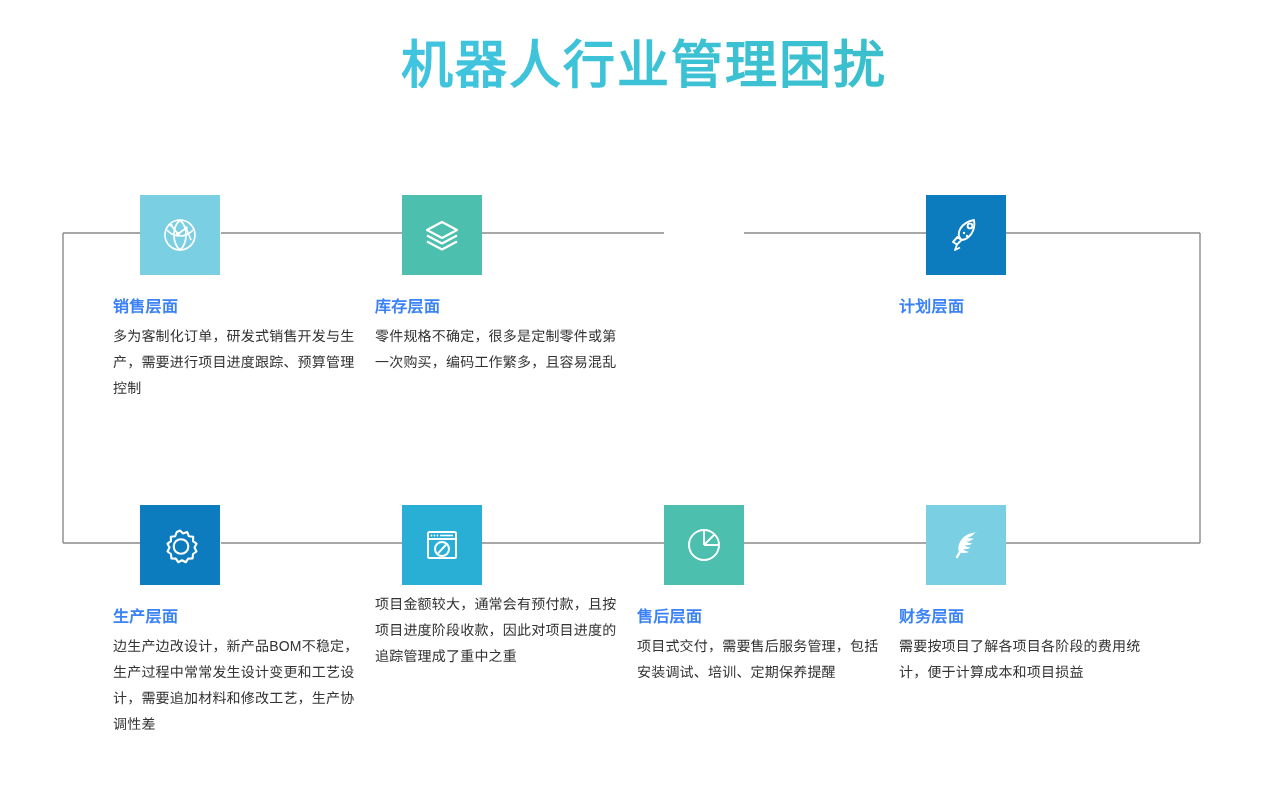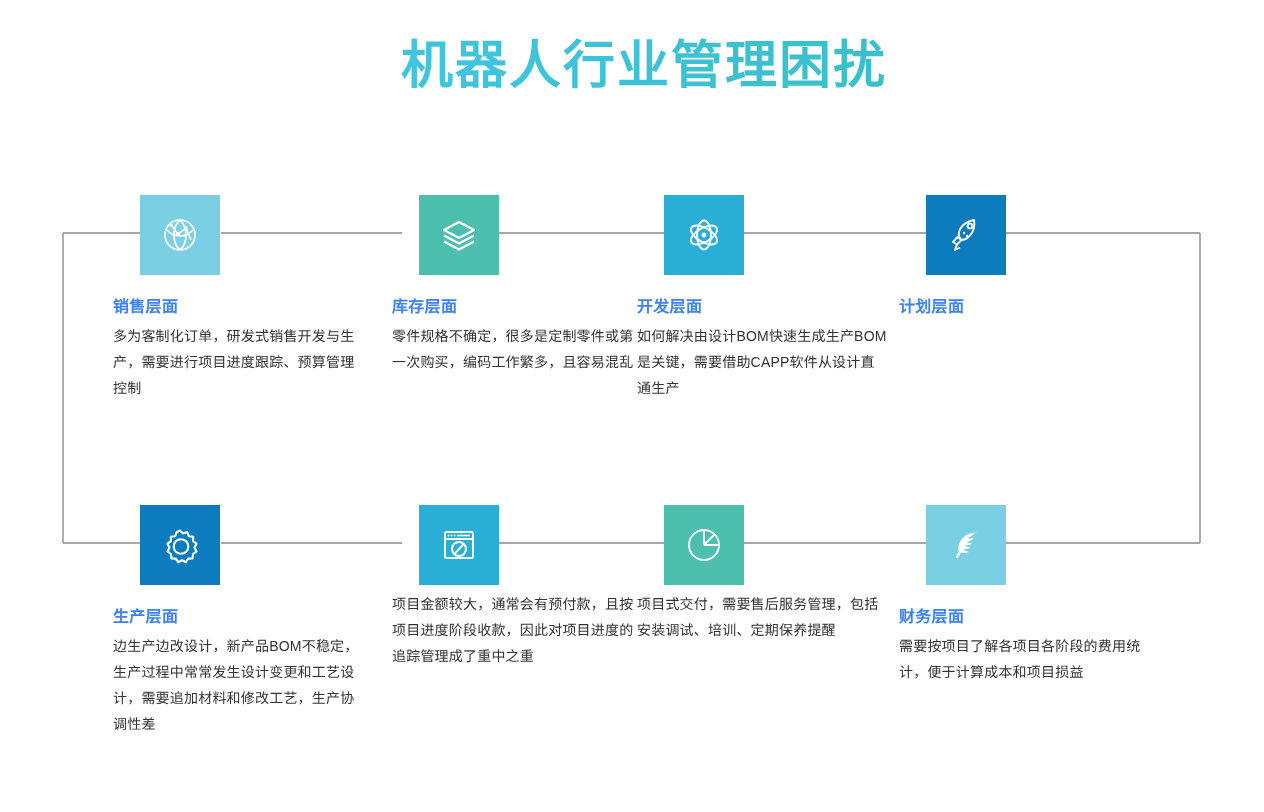--- a/index.html
+++ b/index.html
@@ -48,21 +48,21 @@
     margin-top:22px;line-height:20px;
     letter-spacing:0.3px;
   }
   .card-body{
     font-size:14px;color:#333333;line-height:26px;
     margin-top:6px;letter-spacing:0.2px;
     word-break:break-all;
   }
   
   .col0{left:113px;}
-  .col1{left:375px;margin-left:17px;}
+  .col1{left:375px;}
   .col2{left:637px;}
   .col3{left:899px;width:262px;}
   .rowT{top:195px;}
   .rowB{top:505px;}
   .tile-off{margin-left:27px;}
 </style>
 </head>
 <body>
 
 <div id="stage">
@@ -116,34 +116,20 @@
           <path d="M22 9 L37 17 L22 25 L7 17 Z"></path>
           <path d="M7 22.5 L22 30.5 L37 22.5"></path>
           <path d="M7 28.5 L22 36.5 L37 28.5"></path>
         </svg>
       </span>
     </div>
     <div class="card-head">库存层面</div>
     <div class="card-body">零件规格不确定，很多是定制零件或第一次购买，编码工作繁多，且容易混乱</div>
   </div>
 
-  <div class="card col2 rowT">
-    <div class="tile tile-off" style="background:#29AFD6">
-      <span>
-        <svg width="44" height="44" viewBox="0 0 44 44" fill="none" stroke="#ffffff" stroke-width="1.9">
-          <ellipse cx="22" cy="22" rx="7" ry="14.5"></ellipse>
-          <ellipse cx="22" cy="22" rx="7" ry="14.5" transform="rotate(60 22 22)"></ellipse>
-          <ellipse cx="22" cy="22" rx="7" ry="14.5" transform="rotate(120 22 22)"></ellipse>
-          <circle cx="22" cy="22" r="2.4" fill="#ffffff" stroke="none"></circle>
-        </svg>
-      </span>
-    </div>
-    <div class="card-head">开发层面</div>
-    <div class="card-body">如何解决由设计BOM快速生成生产BOM是关键，需要借助CAPP软件从设计直通生产</div>
-  </div>
 
   <div class="card col3 rowT">
     <div class="tile tile-off" style="background:#0C7CBE">
       <span>
         <svg width="44" height="44" viewBox="0 0 44 44" fill="none" stroke="#ffffff" stroke-width="1.9" stroke-linejoin="round">
           <path d="M17.5 27 C11 20.5, 17 9.5, 30 7 C32 18.5, 24.5 26.5, 17.5 27 Z"></path>
           <path d="M17.5 27 L13 31.5 L9 29 L13.5 24 Z"></path>
           <path d="M13 31.5 L11 37 L16 34.5"></path>
           <circle cx="26" cy="13" r="2.4"></circle>
           <circle cx="20" cy="20" r="1.2" fill="#ffffff" stroke="none"></circle>
@@ -189,20 +175,21 @@
     <div class="tile tile-off" style="background:#4DBFAE">
       <span>
         <svg width="44" height="44" viewBox="0 0 44 44" fill="none" stroke="#ffffff" stroke-width="1.9" stroke-linejoin="round">
           <circle cx="22" cy="22" r="15"></circle>
           <path d="M22 22 L22 7"></path>
           <path d="M22 22 L32.6 11.4"></path>
           <path d="M22 22 L37 22"></path>
         </svg>
       </span>
     </div>
+    <div class="card-head">售后层面</div>
     <div class="card-body">项目式交付，需要售后服务管理，包括安装调试、培训、定期保养提醒</div>
   </div>
 
   <div class="card col3 rowB">
     <div class="tile tile-off" style="background:#7BCFE3">
       <span>
         <svg width="44" height="44" viewBox="0 0 44 44" fill="#ffffff" stroke="none">
           <path d="M33.5 9.5 C26 9, 18.5 13, 15.5 20 C14.2 23, 14 26, 14.8 28.5 L12 33.5 C11.5 34.4, 12 35.4, 13 35.2 C13.5 35.1, 13.9 34.7, 14.2 34.2 L17 29.4 C19.4 30.4, 22.3 30.3, 25 29 C22.5 28.6, 20.4 27.6, 18.8 26 C21.5 26.6, 24.4 26.2, 26.8 24.6 C24.3 24.5, 22.2 23.7, 20.6 22.3 C23.4 22.6, 26.2 21.9, 28.4 20.2 C25.9 20.3, 23.8 19.7, 22.2 18.5 C25.1 18.5, 27.8 17.4, 29.8 15.4 C27.4 15.8, 25.3 15.5, 23.6 14.6 C26.6 13.9, 29.1 12.3, 30.8 10 C31.7 10, 32.6 9.8, 33.5 9.5 Z"></path>
         </svg>
       </span>

